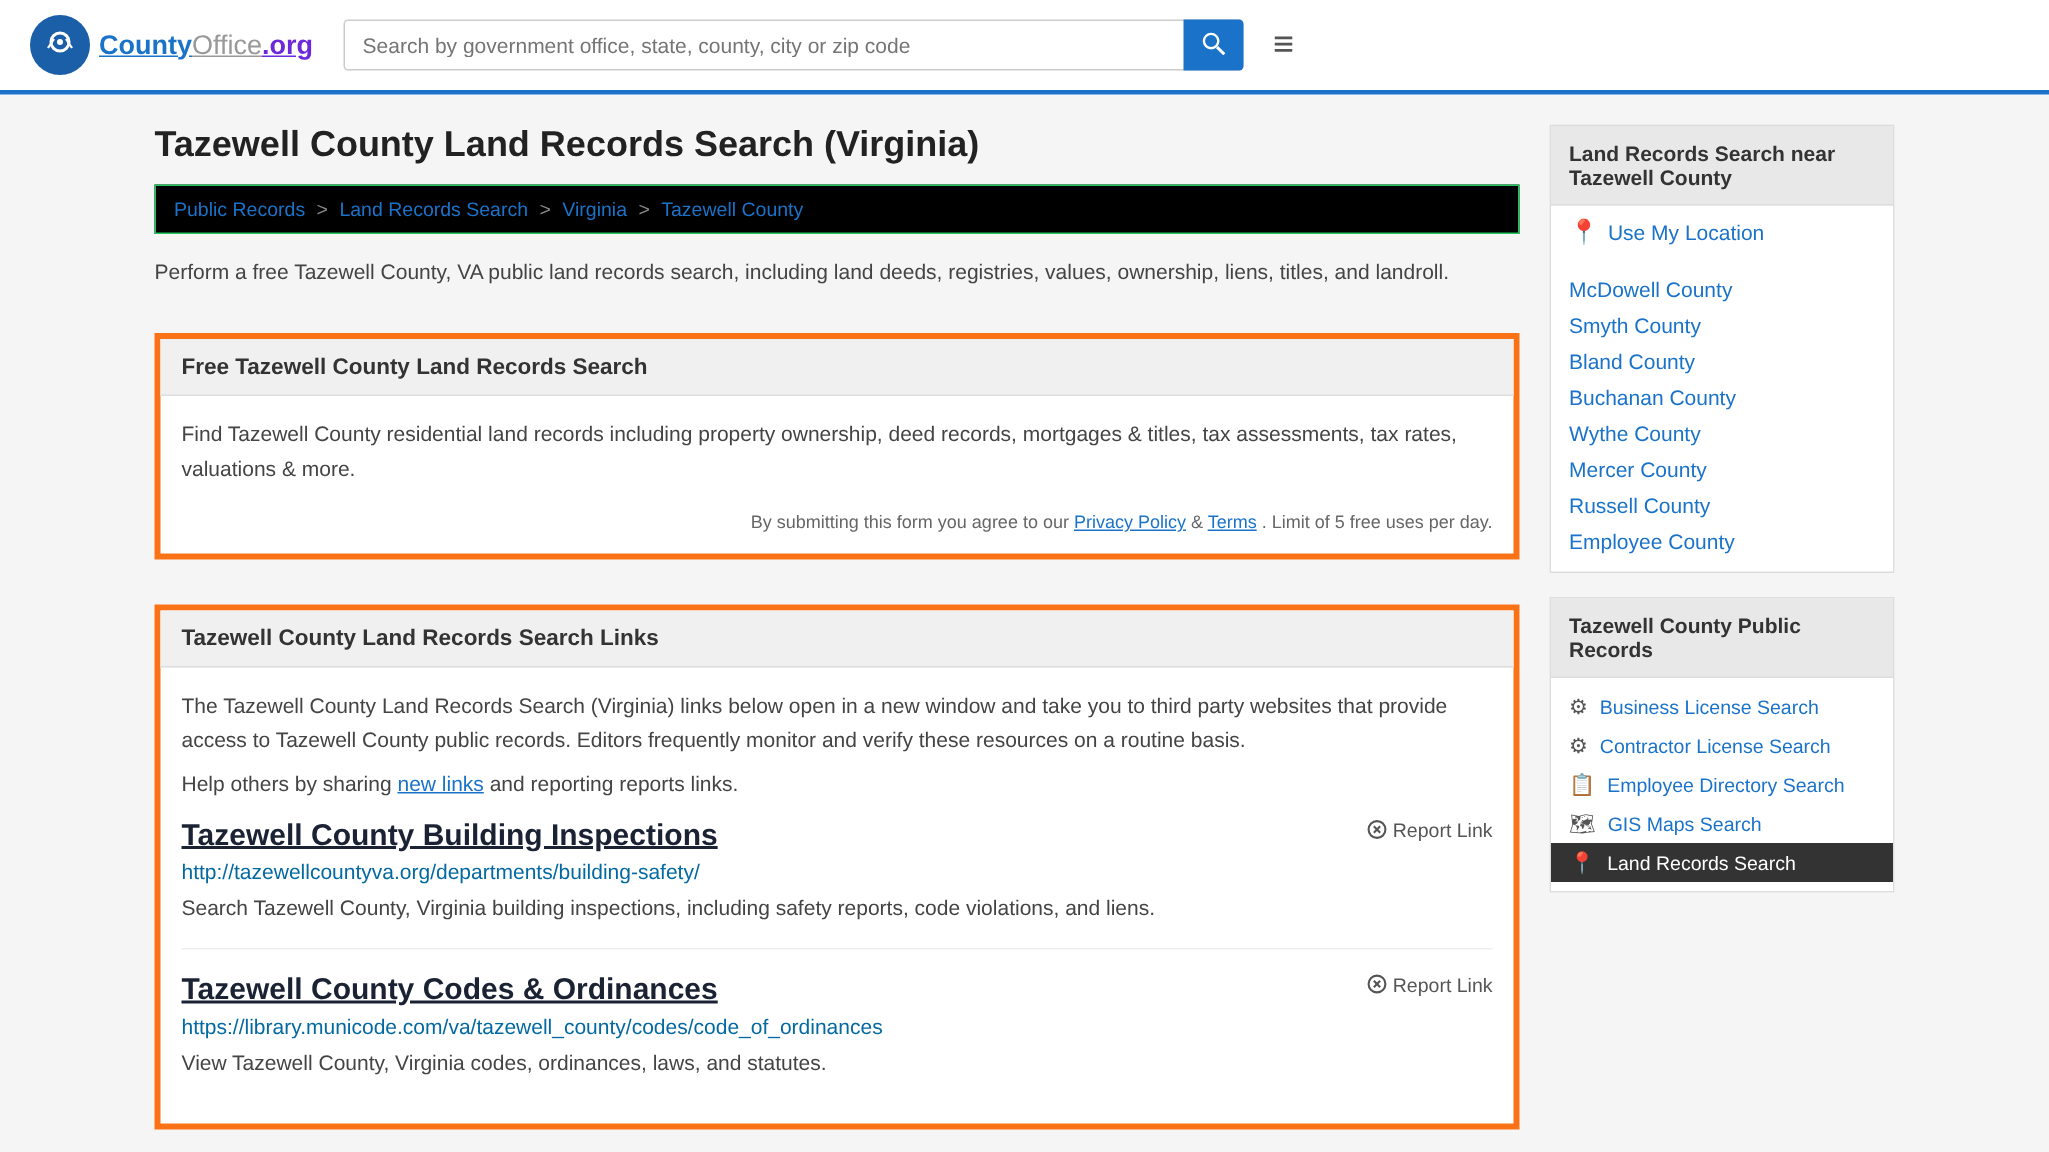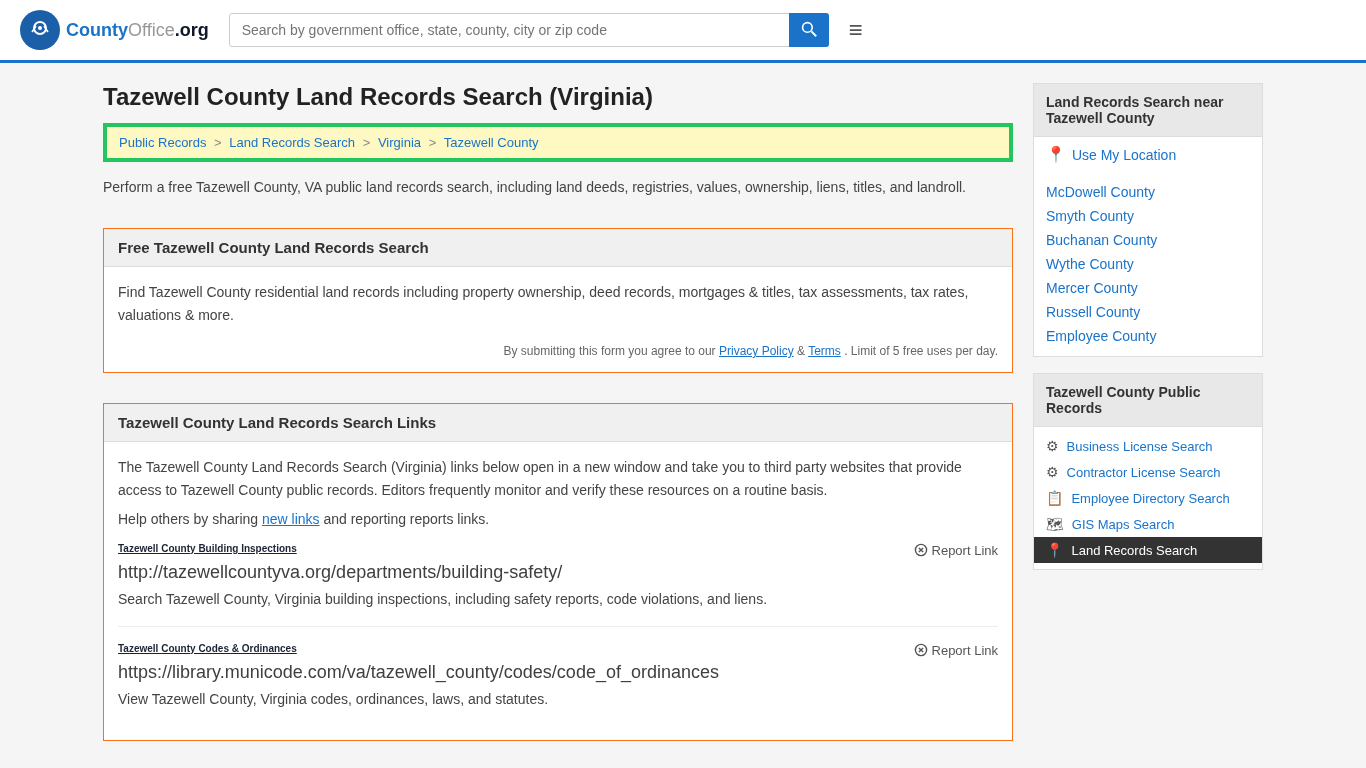--- a/index.html
+++ b/index.html
@@ -23,21 +23,21 @@
     .logo-circle {
       width: 40px; height: 40px;
       background: #1a5fa8;
       border-radius: 50%;
       display: flex; align-items: center; justify-content: center;
       color: #fff; font-size: 18px; font-weight: bold;
     }
     .logo-text {
       font-size: 18px; font-weight: bold; color: #333;
     }
-    .logo-text span { color: #1a73c9; }
+    .logo-text span { color: #1a73c9; text-decoration: underline; }
     .search-bar-wrap {
       flex: 1;
       max-width: 600px;
       position: relative;
     }
     .search-bar-wrap input {
       width: 100%;
       padding: 8px 40px 8px 12px;
       border: 1px solid #ccc;
       border-radius: 3px;
@@ -71,39 +71,39 @@
       font-weight: bold;
       color: #222;
       margin-bottom: 12px;
     }
 
     
     .breadcrumb {
       font-size: 13px;
       color: #555;
       margin-bottom: 14px;
-      background: #fef9c3;
+      background: #000000;
       padding: 8px 12px;
-      border: 4px solid #22c55e;
+      border: 1px solid #22c55e;
     }
     .breadcrumb a { color: #1a73c9; text-decoration: none; }
     .breadcrumb span { color: #888; margin: 0 4px; }
 
     
     .description {
       font-size: 14px;
       color: #444;
       margin-bottom: 18px;
       line-height: 1.6;
     }
 
     
     .section-box {
       background: #fff;
-      border: 1px solid #f97316;
+      border: 4px solid #f97316;
       margin-bottom: 18px;
       margin-top: 30px;
     }
     .section-header {
       background: #f0f0f0;
       padding: 10px 14px;
       font-weight: bold;
       font-size: 15px;
       border-bottom: 1px solid #ddd;
     }
@@ -159,33 +159,33 @@
     .resource-title-row {
       display: flex;
       justify-content: space-between;
       align-items: flex-start;
       margin-bottom: 4px;
     }
     .resource-title {
       font-weight: bold;
       color: #1a2233;
       text-decoration: underline;
-      font-size: 10px;
+      font-size: 20px;
       cursor: pointer;
     }
     .report-link {
       font-size: 13px;
       color: #555;
       cursor: pointer;
       display: flex;
       align-items: center;
       gap: 4px;
       white-space: nowrap;
     }
-    .resource-url { color: #404040; font-size: 18px; margin-bottom: 6px; }
+    .resource-url { color: #0369a1; font-size: 14px; margin-bottom: 6px; }
     .resource-desc { font-size: 14px; color: #444; line-height: 1.5; }
 
     
     .sidebar-section {
       background: #fff;
       border: 1px solid #ddd;
       margin-bottom: 16px;
     }
     .sidebar-header {
       background: #e8e8e8;
@@ -234,21 +234,21 @@
   <a class="logo-area" href="#">
     <div class="logo-circle">
       <svg width="24" height="24" viewBox="0 0 24 24" fill="white">
         <circle cx="12" cy="10" r="6" fill="none" stroke="white" stroke-width="2"></circle>
         <circle cx="12" cy="10" r="2" fill="white"></circle>
         <line x1="8" y1="8" x2="4" y2="14" stroke="white" stroke-width="1.5"></line>
         <line x1="16" y1="8" x2="20" y2="14" stroke="white" stroke-width="1.5"></line>
       </svg>
     </div>
     <span class="logo-text">
-      <span>County</span><span style="color:#999;font-weight:normal;">Office</span><span style="color:#0f172a;">.org</span>
+      <span>County</span><span style="color:#999;font-weight:normal;">Office</span><span style="color:#6d28d9;">.org</span>
     </span>
   </a>
 
   <div class="search-bar-wrap">
     <input type="text" placeholder="Search by government office, state, county, city or zip code" style="">
     <button>
       <svg width="16" height="16" viewBox="0 0 20 20" fill="white">
         <circle cx="8" cy="8" r="6" stroke="white" stroke-width="2" fill="none"></circle>
         <line x1="13" y1="13" x2="19" y2="19" stroke="white" stroke-width="2.5"></line>
       </svg>
@@ -343,20 +343,21 @@
       <div class="sidebar-header">
         <span>Land Records Search near Tazewell County</span>
       </div>
       <div class="use-location">
         <span class="pin-icon">📍</span>
         <span>Use My Location</span>
       </div>
       <ul class="sidebar-list">
         <li><a href="#">McDowell County</a></li>
         <li><a href="#">Smyth County</a></li>
+        <li><a href="#">Bland County</a></li>
         <li><a href="#">Buchanan County</a></li>
         <li><a href="#">Wythe County</a></li>
         <li><a href="#">Mercer County</a></li>
         <li><a href="#">Russell County</a></li>
         <li><a href="#">Employee County</a></li>
       </ul>
     </div>
 
     <div class="sidebar-section">
       <div class="sidebar-header">

